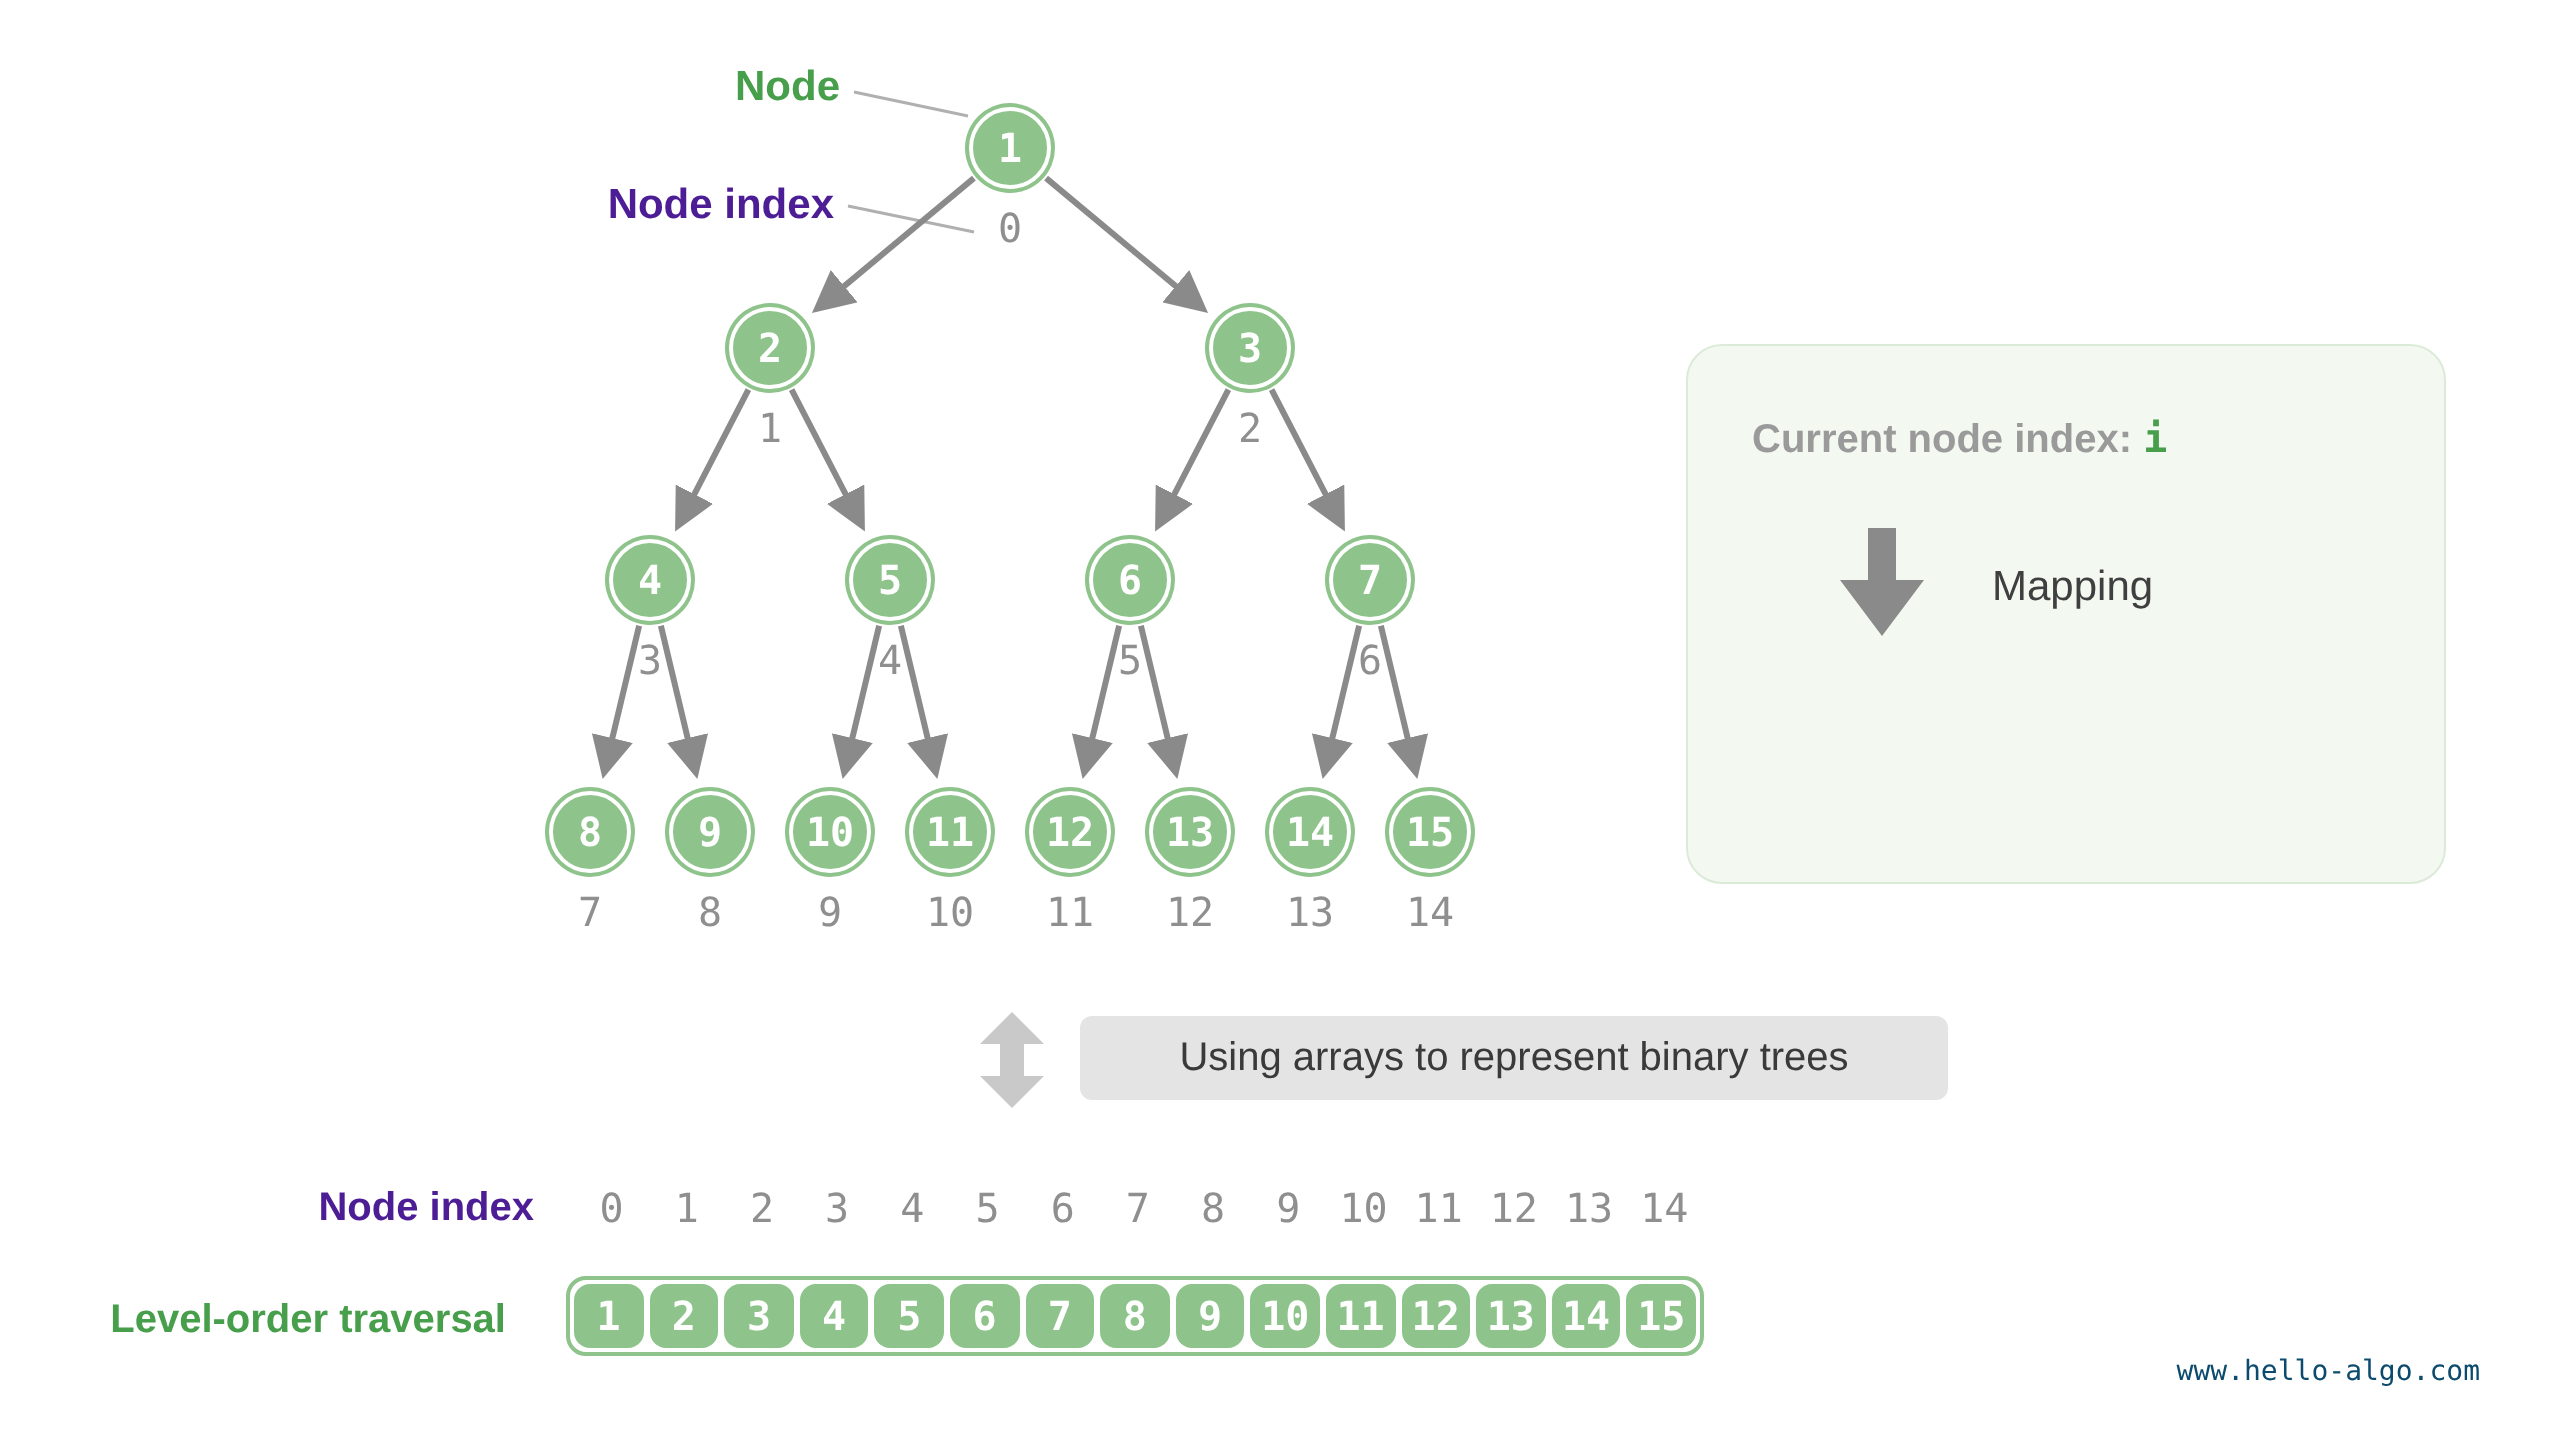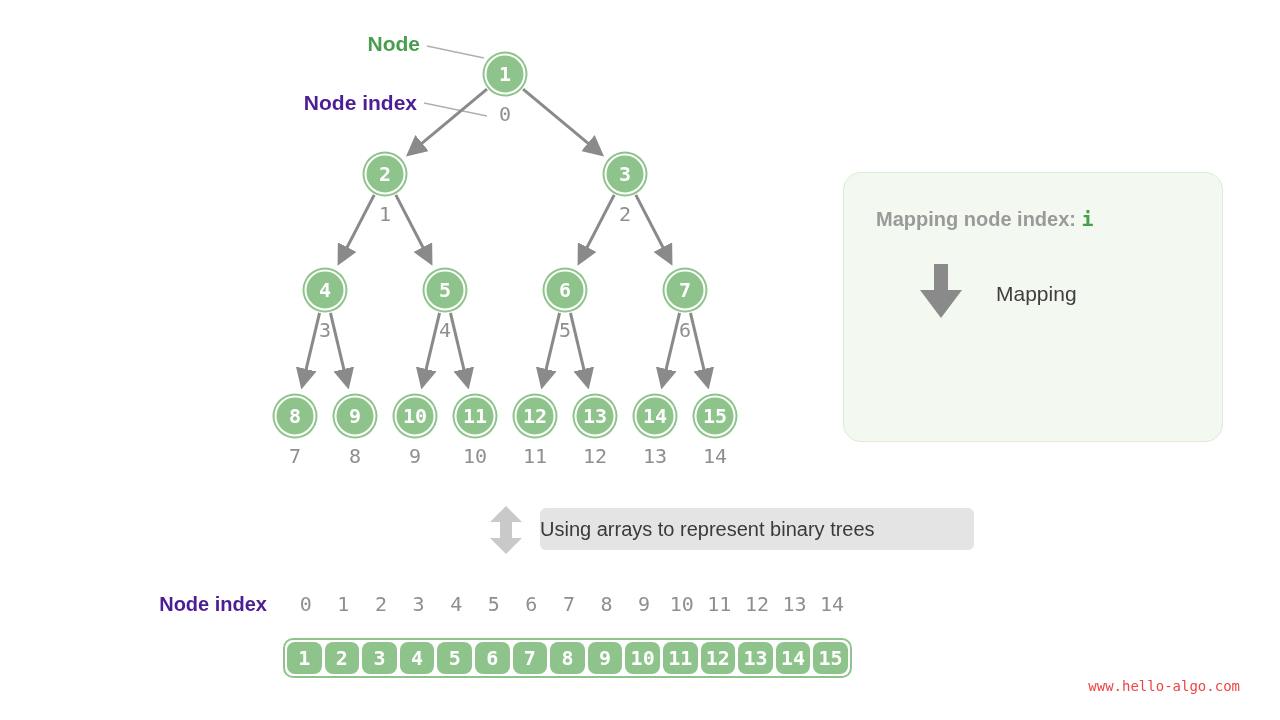--- a/index.html
+++ b/index.html
@@ -18,32 +18,32 @@
             border:1px solid #dcead8;border-radius:18px;}
   .info-line{position:absolute;font-weight:bold;font-size:20px;line-height:24px;color:#9a9a9a;white-space:nowrap;}
   .mono-val{font-family:"DejaVu Sans Mono",monospace;font-weight:bold;color:#479e4b;}
   #info-current{left:32px;top:34px;}
   #mapping-arrow{position:absolute;left:72px;top:90px;}
   #mapping-label{position:absolute;left:152px;top:109px;font-weight:normal;font-size:21px;color:#3f3f3f;}
   #info-left{left:32px;top:184px;}
   #info-right{left:32px;top:219px;}
   #caption-arrow{left:490px;top:506px;}
   #caption-box{left:540px;top:508px;width:434px;height:42px;background:#e4e4e4;border-radius:6px;
-               font-size:20px;color:#3a3a3a;text-align:left;line-height:42px;}
+               font-size:20px;color:#3a3a3a;text-align:center;line-height:42px;}
   #bottom-index-label{right:1013px;top:592px;font-size:20px;line-height:24px;}
   #index-row{left:287px;top:592px;display:flex;}
   #index-row span{flex:0 0 37.6px;text-align:center;font-family:"DejaVu Sans Mono",monospace;
                   font-size:20px;line-height:24px;color:#8f8f8f;}
   #traversal-label{right:1027px;top:648px;font-size:20px;line-height:24px;}
   #array-box{left:283px;top:638px;display:flex;gap:3px;padding:2px;border:2px solid #8ec48b;
              border-radius:10px;background:#ffffff;}
   .array-cell{width:34.6px;height:32px;background:#8ec48b;border-radius:8px;text-align:center;
               line-height:32px;font-family:"DejaVu Sans Mono",monospace;font-weight:bold;
               font-size:20px;color:#ffffff;}
-  #watermark{right:40px;top:678px;font-family:"DejaVu Sans Mono",monospace;font-size:14px;color:#ef4444;}
+  #watermark{right:40px;top:678px;font-family:"DejaVu Sans Mono",monospace;font-size:14px;color:#0c4a6e;}
 </style>
 </head>
 <body>
 
 <div id="canvas">
 
   <svg id="tree-svg" width="1280" height="720">
     <defs>
       <marker id="arrowhead" viewBox="0 0 10 10" refX="8" refY="5" markerWidth="7" markerHeight="7" orient="auto">
         <path d="M0,0 L10,5 L0,10 z" fill="#8a8a8a"></path>
@@ -155,21 +155,21 @@
         <text x="715" y="423" text-anchor="middle" class="node-value">15</text>
       </g>
       <text x="715" y="463" text-anchor="middle" class="node-index">14</text>
     </svg>
 
   <div id="node-label" class="abs lbl green-text">Node</div>
   <div id="node-index-label" class="abs lbl gray-text">Node index</div>
 
   <div id="info-box" class="abs">
     <div id="info-current" class="info-line">
-      <span>Mapping node index: </span><span class="mono-val">i</span>
+      <span>Current node index: </span><span class="mono-val">i</span>
     </div>
     <svg id="mapping-arrow" width="50" height="56">
       <polygon points="18,1 32,1 32,27 46,27 25,55 4,27 18,27" fill="#8a8a8a"></polygon>
     </svg>
     <div id="mapping-label">Mapping</div>
   </div>
 
   <svg id="caption-arrow" class="abs" width="32" height="48">
     <polygon points="16,0 0,16 32,16" fill="#c9c9c9"></polygon>
     <rect x="10" y="14" width="12" height="20" fill="#c9c9c9"></rect>
@@ -189,20 +189,21 @@
       <span>7</span>
       <span>8</span>
       <span>9</span>
       <span>10</span>
       <span>11</span>
       <span>12</span>
       <span>13</span>
       <span>14</span>
     </div>
 
+  <div id="traversal-label" class="abs lbl green-text">Level-order traversal</div>
   <div id="array-box" class="abs">
       <div class="array-cell">1</div>
       <div class="array-cell">2</div>
       <div class="array-cell">3</div>
       <div class="array-cell">4</div>
       <div class="array-cell">5</div>
       <div class="array-cell">6</div>
       <div class="array-cell">7</div>
       <div class="array-cell">8</div>
       <div class="array-cell">9</div>

